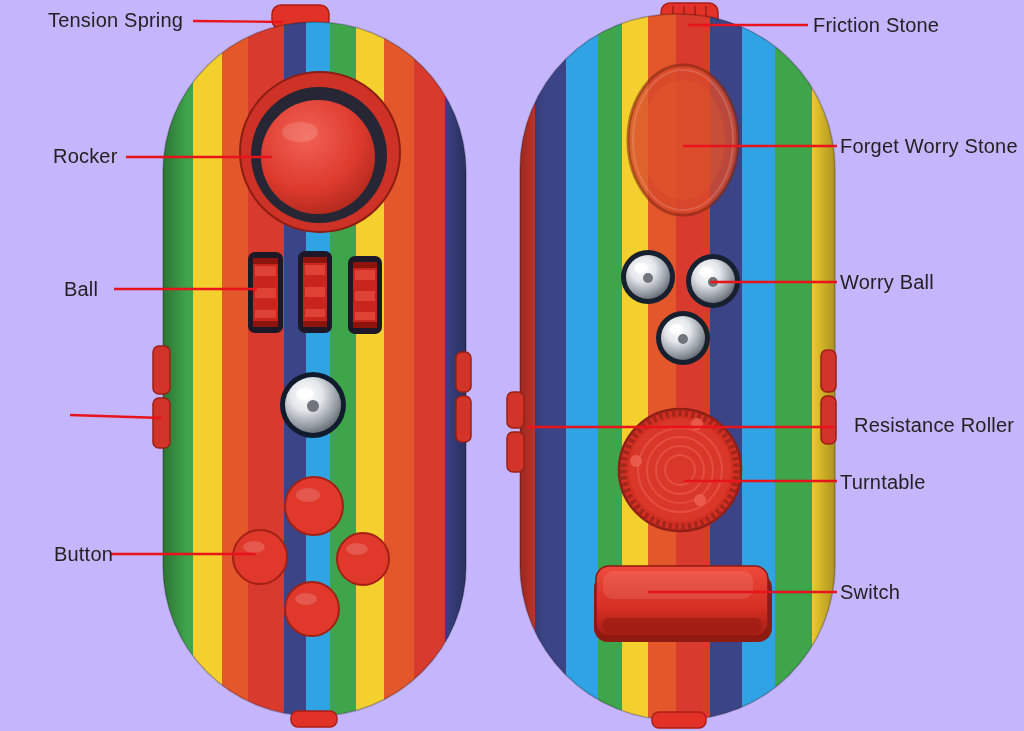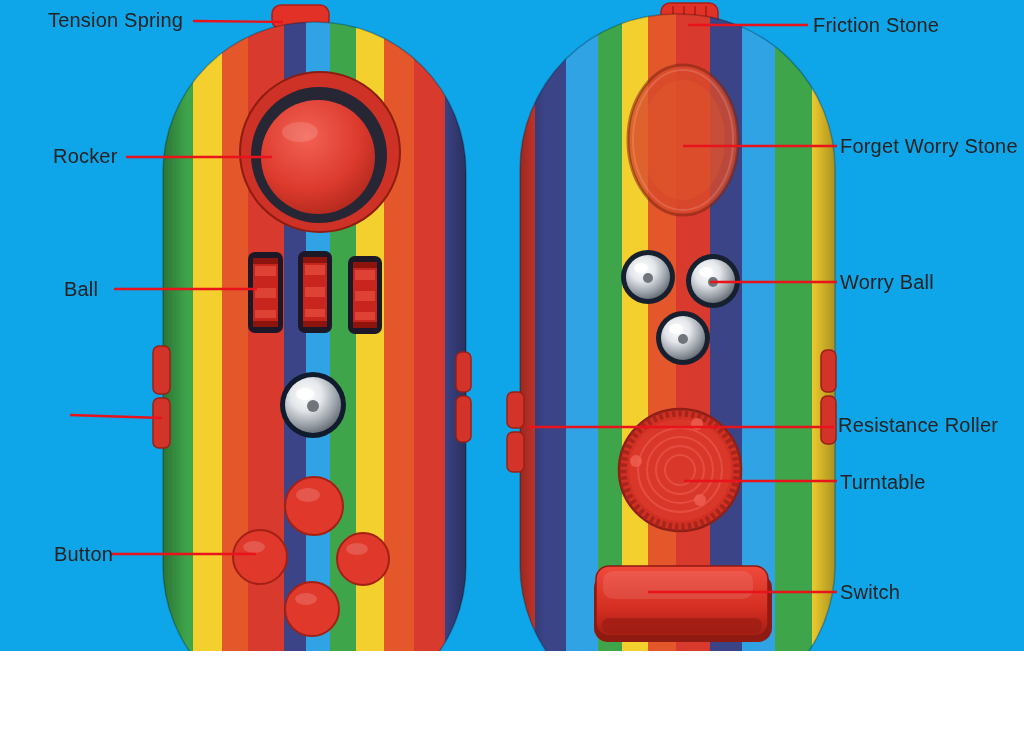--- a/index.html
+++ b/index.html
@@ -1,41 +1,41 @@
 <!DOCTYPE html>
 <html><head>
 <meta charset="utf-8">
 <style>
   html, body { margin: 0; padding: 0; background: #ffffff; }
   .canvas {
     position: relative;
     width: 1024px;
-    height: 651px;
-    background: #0ea5e9;
+    height: 731px;
+    background: #c4b5fd;
     overflow: hidden;
     font-family: "Liberation Sans", sans-serif;
   }
   .scene { position: absolute; left: 0; top: 0; }
   .lbl {
     position: absolute;
     font-size: 20px;
     line-height: 1.1;
     letter-spacing: 0.2px;
     color: #222222;
     white-space: nowrap;
   }
   #lbl-tension     { left: 48px;  top: 9px;   }
   #lbl-rocker      { left: 53px;  top: 145px; }
   #lbl-gear        { left: 64px;  top: 278px; }
   #lbl-smoothly    { left: 2px;   top: 385px; }
   #lbl-button      { left: 42px;  top: 543px; margin-left: 12px; }
   #lbl-friction    { left: 813px; top: 14px;  }
   #lbl-worry       { left: 840px; top: 135px; }
   #lbl-rollerball  { left: 840px; top: 271px; }
-  #lbl-resistance  { left: 838px; top: 414px; }
+  #lbl-resistance  { left: 838px; top: 414px; padding-left: 16px; }
   #lbl-turntable   { left: 840px; top: 471px; }
   #lbl-switch      { left: 840px; top: 581px; }
 </style>
 </head>
 <body>
 
 <div class="canvas">
 
   <svg class="scene" width="1024" height="731" viewBox="0 0 1024 731">
     <defs>

